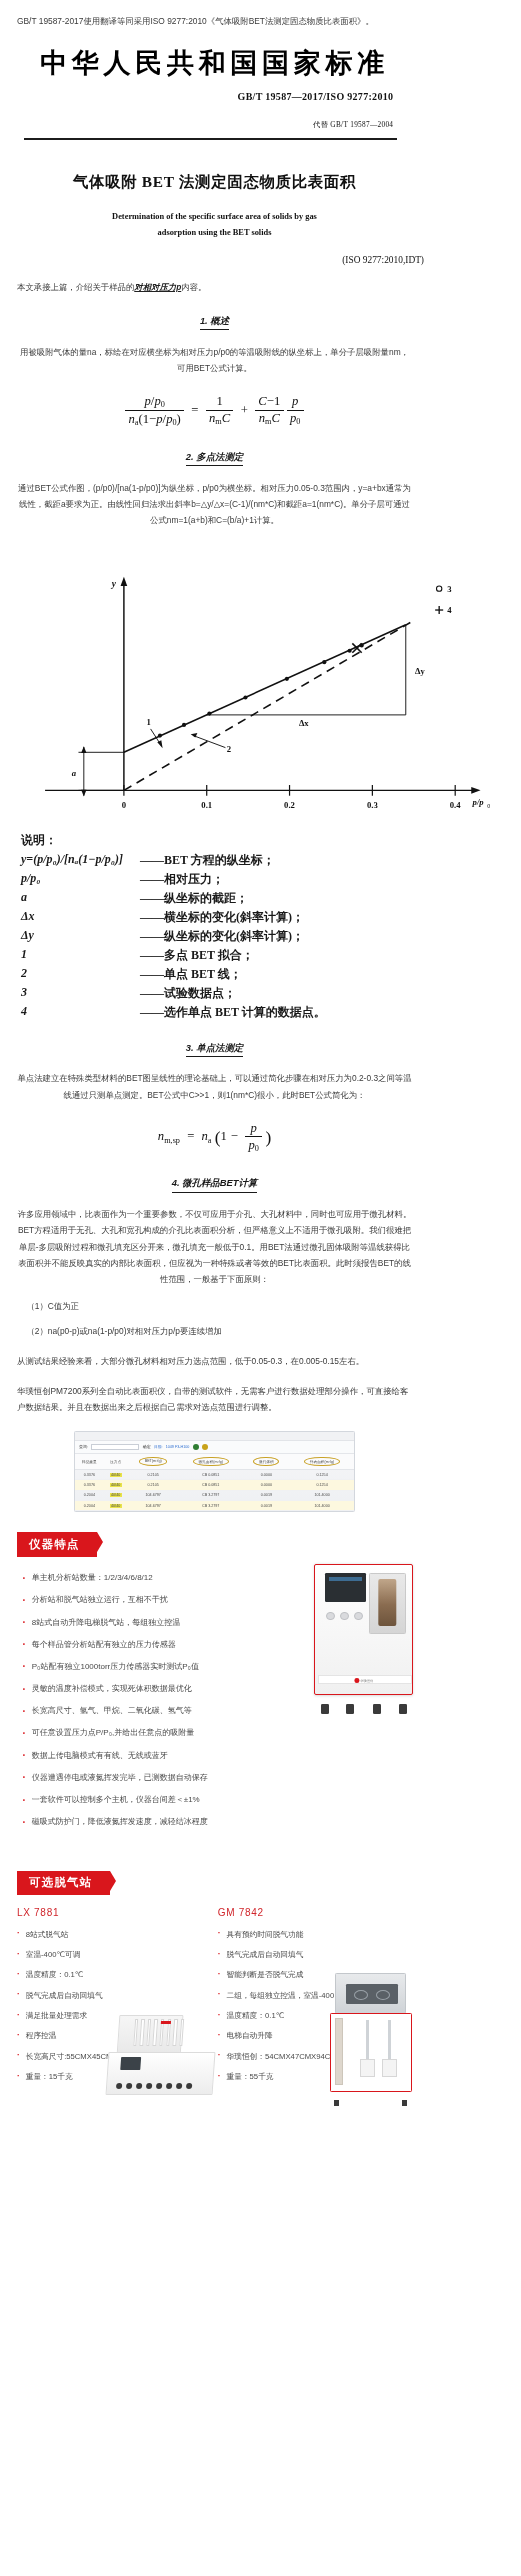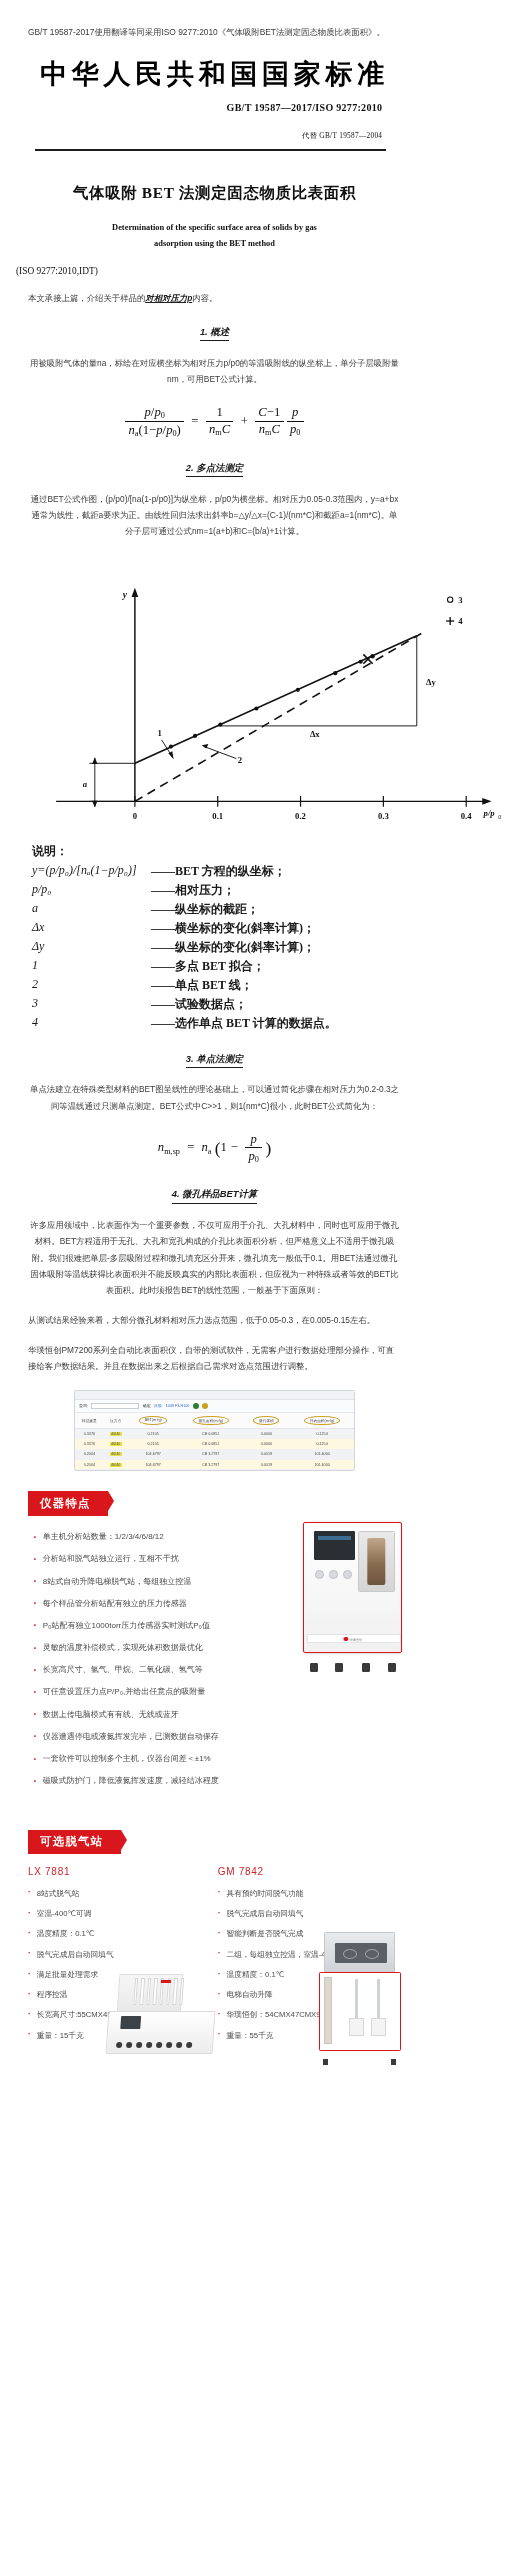--- a/index.html
+++ b/index.html
@@ -3,21 +3,21 @@
 <meta charset="utf-8">
 <style>
   * { box-sizing: border-box; }
   html, body { margin:0; padding:0; }
   body {
     width: 521px;
     background: #ffffff;
     font-family: "Liberation Sans", "DejaVu Sans", sans-serif;
     color: #2b2b2b;
   }
-  .page { width:429px; position:relative; padding:16px; }
+  .page { width:429px; position:relative; padding:5px; }
 
   
   .intro {
     font-size: 8.4px;
     line-height: 1.85;
     color: #3a3a3a;
     padding: 9.4px 12px 0 12px;
   }
 
   
@@ -56,21 +56,21 @@
   .doc-subtitle {
     text-align:center;
     font-family:"Liberation Serif","DejaVu Serif",serif;
     font-weight:bold;
     font-size:8.4px;
     line-height:1.9;
     margin: 16px 40px 0 40px;
     color:#111;
   }
   .doc-idt {
-    text-align:left;
+    text-align:right;
     font-family:"Liberation Serif","DejaVu Serif",serif;
     font-size:9.4px;
     margin-top: 14.7px;
     color:#111;
   }
 
   
   .para {
     font-size: 8.4px;
     line-height: 1.95;
@@ -114,21 +114,21 @@
   .chart-box { margin: 14.7px 0 0 0; }
   .legend {
     margin: 5.3px 12px 0 16px;
     font-family: "Liberation Serif","DejaVu Serif", serif;
     font-size: 12px;
     color:#1a1a1a;
   }
   .legend .hd { font-weight:bold; margin-bottom:2px; }
   .legend table { border-collapse:collapse; }
   .legend td { padding: 1px 0; vertical-align:top; font-weight:bold; }
-  .legend td.k { width: 119px; white-space:nowrap; font-style:italic; font-weight:normal;margin-left:42px; }
+  .legend td.k { width: 119px; white-space:nowrap; font-style:italic; font-weight:bold;margin-left:42px; }
   .legend td.d { white-space:nowrap; }
 
   
   .numlist { padding: 0 12px; margin-top: 10.7px; }
   .numlist .li {
     font-size:8.4px; line-height:1.9; color:#3b3b3b; margin: 9.4px 0 0 9.4px;
   }
 
   
   .shot-wrap { padding: 14.7px 0 0 0; display:flex; justify-content:center; }
@@ -287,21 +287,21 @@
     <div class="gb-codes">
       <div class="gb-code-main">GB/T  19587—2017/ISO 9277:2010</div>
       <div class="gb-code-sub">代替 GB/T 19587—2004</div>
     </div>
     <div class="gb-rule"></div>
   </div>
 
   <div class="doc-title">气体吸附 BET 法测定固态物质比表面积</div>
   <div class="doc-subtitle">
     <div>Determination of the specific surface area of solids by gas</div>
-    <div>adsorption using the BET method</div>
+    <div>adsorption using the BET solids</div>
   </div>
   <div class="doc-idt">(ISO 9277:2010,IDT)</div>
 
   <div class="para">
     <span>本文承接上篇，介绍关于样品的</span><span class="em-underline">对相对压力p</span><span>内容。</span>
   </div>
 
   <div class="sec-wrap">
     <h2 class="sec">1. 概述</h2>
     <div class="para">用被吸附气体的量na，标绘在对应横坐标为相对压力p/p0的等温吸附线的纵坐标上，单分子层吸附量nm，可用BET公式计算。</div>
@@ -470,20 +470,24 @@
       <span class="den"><span class="fit">p</span><span class="fsub">0</span></span>
     </span>
     <span style="font-size:17.4px;vertical-align:middle;">)</span>
   </div>
 
   <div class="sec-wrap">
     <h2 class="sec">4. 微孔样品BET计算</h2>
     <div class="para">许多应用领域中，比表面作为一个重要参数，不仅可应用于介孔、大孔材料中，同时也可应用于微孔材料。BET方程适用于无孔、大孔和宽孔构成的介孔比表面积分析，但严格意义上不适用于微孔吸附。我们很难把单层-多层吸附过程和微孔填充区分开来，微孔填充一般低于0.1。用BET法通过微孔固体吸附等温线获得比表面积并不能反映真实的内部比表面积，但应视为一种特殊或者等效的BET比表面积。此时须报告BET的线性范围，一般基于下面原则：</div>
   </div>
 
+  <div class="numlist">
+    <div class="li">（1）C值为正</div>
+    <div class="li">（2）na(p0-p)或na(1-p/p0)对相对压力p/p要连续增加</div>
+  </div>
 
   <div class="para">从测试结果经验来看，大部分微孔材料相对压力选点范围，低于0.05-0.3，在0.005-0.15左右。</div>
   <div class="para">华璞恒创PM7200系列全自动比表面积仪，自带的测试软件，无需客户进行数据处理部分操作，可直接给客户数据结果。并且在数据出来之后根据自己需求对选点范围进行调整。</div>
 
   <div class="shot-wrap">
     <div class="shot">
       <div class="shot-top"></div>
       <div class="shot-tool">
         <span class="lbl">查询:</span>
         <input class="shot-input" value="" style="">

